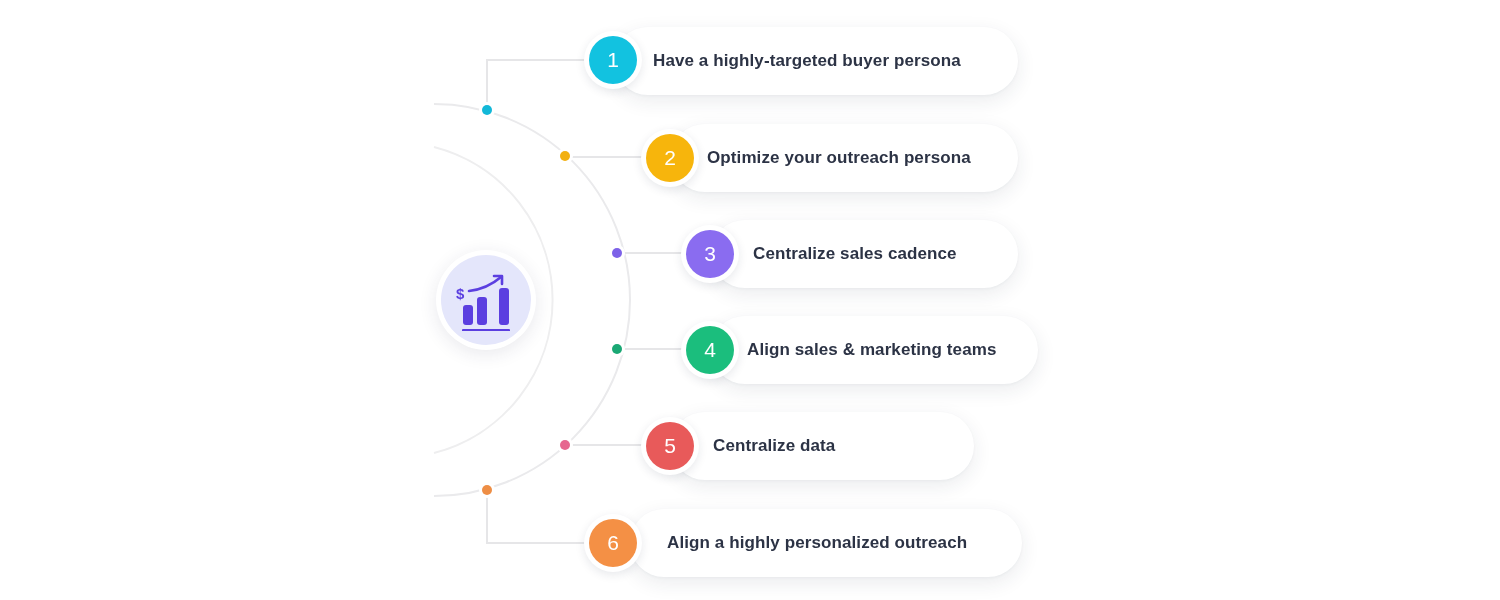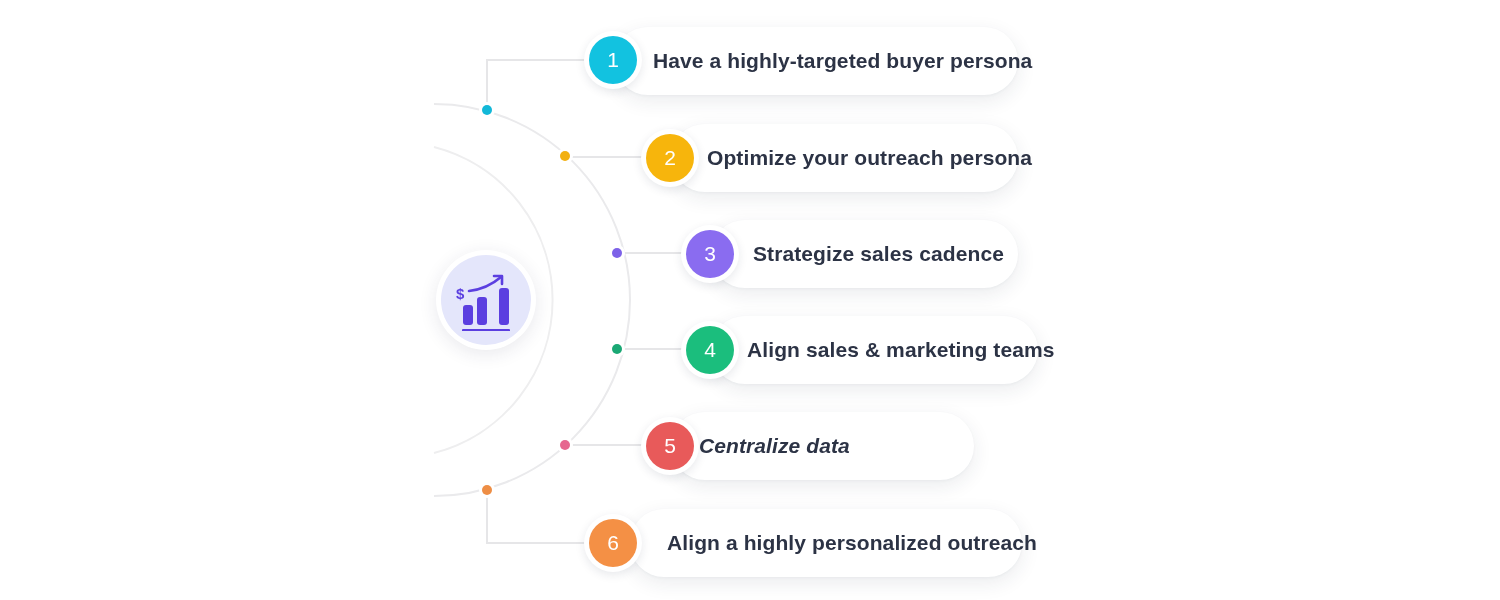--- a/index.html
+++ b/index.html
@@ -26,21 +26,21 @@
     .badge-ring {
       position: absolute; width: 58px; height: 58px; border-radius: 50%; background: #ffffff;
       box-shadow: 0 3px 10px rgba(30,40,70,0.10);
       display: flex; align-items: center; justify-content: center; top: 5px;
     }
     .badge {
       width: 48px; height: 48px; border-radius: 50%; color: #ffffff; font-size: 21px;
       display: flex; align-items: center; justify-content: center; font-weight: 400;
     }
     .label {
-      position: absolute; top: 0; height: 68px; line-height: 68px; font-size: 21px; font-weight: 700;
+      position: absolute; top: 0; height: 68px; line-height: 68px; font-size: 17px; font-weight: 700;
       color: #2c3345; white-space: nowrap; letter-spacing: 0.1px;
     }
   </style>
 </head>
 <body>
 
 <div class="stage">
 
   <svg class="arcs" width="1500" height="600">
 
@@ -109,37 +109,37 @@
       <div class="badge" style="background:#f7b50c;">2</div>
     </div>
     <div class="label" style="left:66px;">Optimize your outreach persona</div>
   </div>
 
   <div class="step" style="left:681px; top:220px;">
     <div class="pill" style="left:30px; width:307px;"></div>
     <div class="badge-ring" style="left:0;">
       <div class="badge" style="background:#8a6cf0;">3</div>
     </div>
-    <div class="label" style="left:72px;">Strategize sales cadence</div>
+    <div class="label" style="left:72px;">Centralize sales cadence</div>
   </div>
 
   <div class="step" style="left:681px; top:316px;">
     <div class="pill" style="left:30px; width:327px;"></div>
     <div class="badge-ring" style="left:0;">
       <div class="badge" style="background:#1bbe7d;">4</div>
     </div>
     <div class="label" style="left:66px;">Align sales &amp; marketing teams</div>
   </div>
 
   <div class="step" style="left:641px; top:412px;">
     <div class="pill" style="left:30px; width:303px;"></div>
     <div class="badge-ring" style="left:0;">
       <div class="badge" style="background:#e85a5a;">5</div>
     </div>
-    <div class="label" style="left:58px;font-style:italic;">Centralize data</div>
+    <div class="label" style="left:72px;">Centralize data</div>
   </div>
 
   <div class="step" style="left:584px; top:509px;">
     <div class="pill" style="left:46px; width:392px;"></div>
     <div class="badge-ring" style="left:0;">
       <div class="badge" style="background:#f49045;">6</div>
     </div>
     <div class="label" style="left:83px;">Align a highly personalized outreach</div>
   </div>
 

